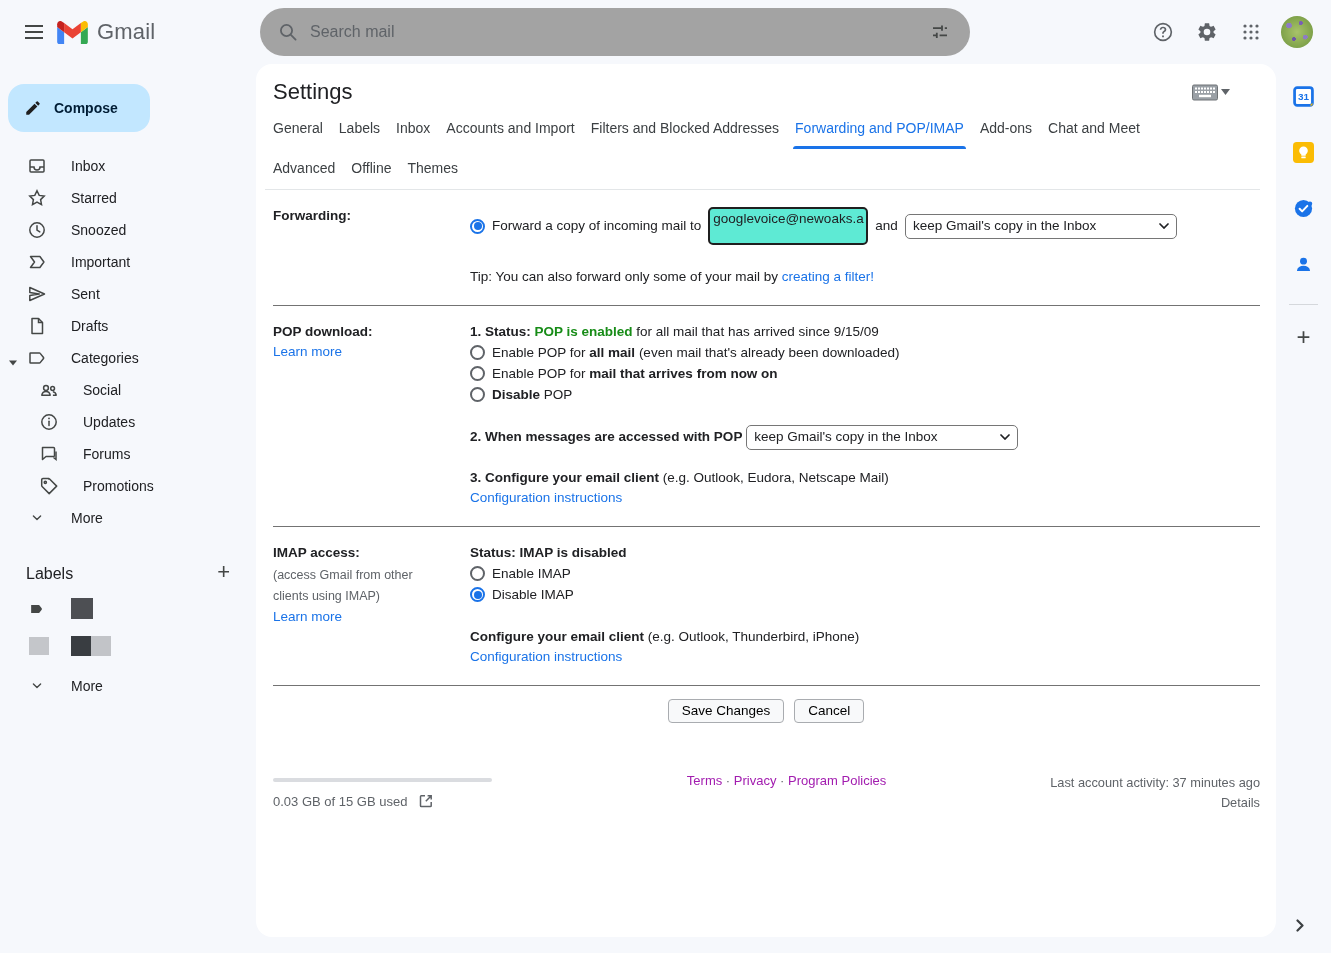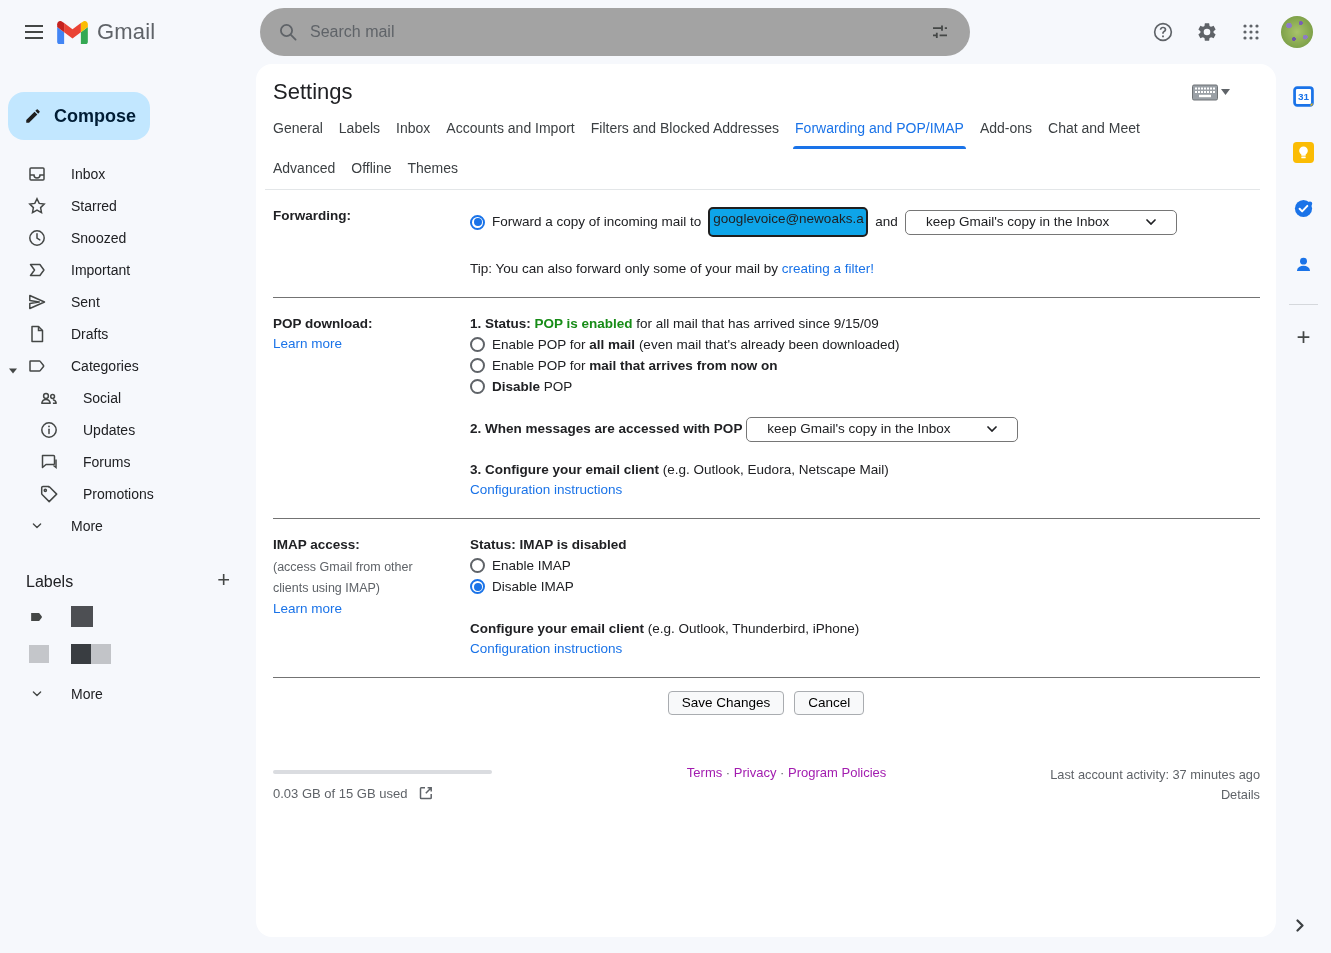--- a/index.html
+++ b/index.html
@@ -22,21 +22,21 @@
   .avatar { width:32px; height:32px; border-radius:50%; margin:0 10px 0 8px; cursor:pointer;
     background:
       radial-gradient(circle at 25% 30%, #8e7cc3 0 8%, transparent 9%),
       radial-gradient(circle at 62% 22%, #7a5fb5 0 6%, transparent 7%),
       radial-gradient(circle at 76% 66%, #8e7cc3 0 7%, transparent 8%),
       radial-gradient(circle at 40% 72%, #6d55a8 0 6%, transparent 7%),
       radial-gradient(circle at 50% 50%, #a8c36a, #7fa24a 70%, #5e8136);
   }
   
   .sidebar { position:absolute; top:64px; left:0; width:256px; bottom:0; font-size:14px; }
-  .compose { margin:28px 0 0 8px; width:142px; height:48px; border-radius:16px; background:#c2e7ff; display:flex; align-items:center; gap:12px; padding-left:16px; border:none; font-size:18px; font-weight:700; color:#001d35; cursor:pointer; font-family:inherit; }
+  .compose { margin:20px 0 0 8px; width:142px; height:48px; border-radius:16px; background:#c2e7ff; display:flex; align-items:center; gap:12px; padding-left:16px; border:none; font-size:14px; font-weight:700; color:#001d35; cursor:pointer; font-family:inherit; }
   .nav { margin-top:18px; }
   .nav-item { height:32px; display:flex; align-items:center; padding-left:27px; gap:24px; border-radius:0 16px 16px 0; margin-right:12px; cursor:pointer; position:relative; color:#202124; }
   .nav-item.indent { padding-left:39px; }
   .nicon { width:20px; height:20px; display:flex; align-items:center; justify-content:center; flex-shrink:0; }
   .collapse-tri { position:absolute; left:9px; top:12px; }
   .labels-head { display:flex; align-items:center; justify-content:space-between; padding:0 26px 0 26px; height:32px; margin-top:24px; font-size:16px; }
   .plus-btn { background:none; border:none; font-size:22px; line-height:1; color:#444746; cursor:pointer; padding:0 0 4px; }
   .label-row { height:37px; display:flex; align-items:center; padding-left:27px; cursor:pointer; }
   .blk { display:inline-block; }
   
@@ -51,22 +51,22 @@
   .tab.active::after { content:""; position:absolute; left:6px; right:6px; bottom:0; height:3px; background:#1a73e8; border-radius:3px 3px 0 0; }
   .section { display:flex; margin:0 16px 0 17px; padding:16px 0 18px; border-bottom:1px solid #737373; font-size:13.5px; line-height:20px; }
   .col-left { width:197px; flex-shrink:0; }
   .sec-label { font-weight:700; }
   .sub-note { color:#5f6368; font-size:12.5px; line-height:21px; width:176px; margin-top:2px; }
   .col-right { flex:1; }
   .radio-row { display:flex; align-items:center; gap:7px; min-height:21px; }
   .radio { width:15px; height:15px; border:2px solid #5f6368; border-radius:50%; flex-shrink:0; cursor:pointer; position:relative; background:#fff; }
   .radio.checked { border-color:#1a73e8; }
   .radio.checked::after { content:""; position:absolute; inset:1.5px; border-radius:50%; background:#1a73e8; }
-  .selectbox { display:inline-flex; align-items:center; justify-content:space-between; border:1px solid #767676; border-radius:5px; padding:1px 20px 2px; background:#fff; cursor:pointer; width:272px; vertical-align:middle; }
-  .emailbox { display:inline-block; border:2px solid #1f1f1f; border-radius:5px; padding:0 3px; width:160px; white-space:nowrap; overflow:hidden; height:30px; line-height:19px; vertical-align:middle; cursor:pointer; background:#0ea5e9; }
+  .selectbox { display:inline-flex; align-items:center; justify-content:space-between; border:1px solid #767676; border-radius:5px; padding:1px 7px 2px; background:#fff; cursor:pointer; width:272px; vertical-align:middle; }
+  .emailbox { display:inline-block; border:2px solid #1f1f1f; border-radius:5px; padding:0 3px; width:160px; white-space:nowrap; overflow:hidden; height:38px; line-height:19px; vertical-align:middle; cursor:pointer; background:#5eead4; }
   .link { color:#1a73e8; cursor:pointer; text-decoration:none; }
   .green { color:#178c17; font-weight:700; }
   .spacer20 { height:20px; } .spacer18 { height:18px; } .spacer22 { height:22px; }
   .actions { display:flex; justify-content:center; gap:10px; padding:13px 0 0; }
   .btn { background:#f8f9fa; border:1px solid #a9acb0; border-radius:4px; padding:3px 13px 4px; font-size:13.5px; color:#000000; cursor:pointer; font-family:inherit; }
   .card-footer { display:flex; margin:50px 16px 0 17px; color:#5f6368; font-size:13px; }
   .f-left { width:250px; }
   .bar { width:219px; height:4px; background:#dadce0; border-radius:2px; margin-top:5px; }
   .storage-line { margin-top:11px; display:flex; align-items:center; gap:11px; }
   .f-center { flex:1; text-align:center; }

